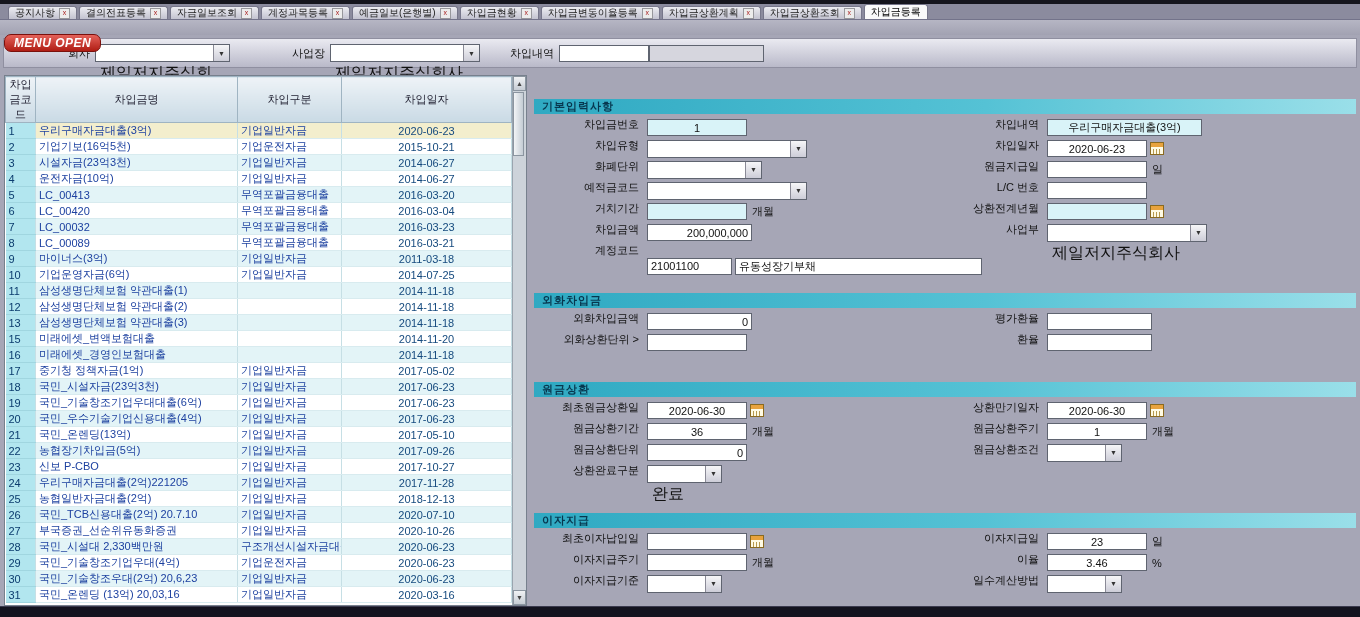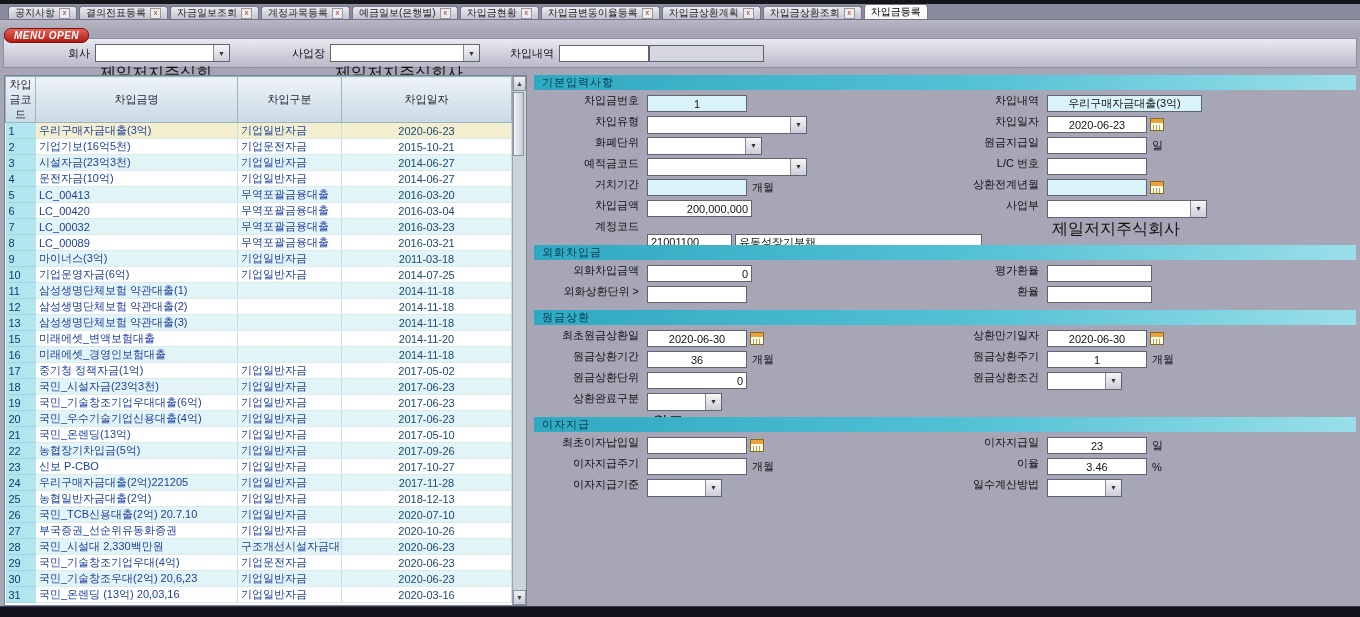--- a/index.html
+++ b/index.html
@@ -7,22 +7,22 @@
           font-family:"Liberation Sans","DejaVu Sans",sans-serif;font-size:11px;color:#111;}
   .topstrip{height:4px;background:#15151d;}
   
   .tabbar{height:15px;background:#8b8b9e;display:flex;align-items:flex-end;padding-left:8px;gap:2px;border-bottom:1px solid #73738a;}
   .tab{height:12px;padding:0 6px;background:linear-gradient(#ededf2,#c3c3d0);border:1px solid #76768a;border-bottom:none;
        border-radius:3px 3px 0 0;font-size:10px;color:#222;display:flex;align-items:center;gap:4px;white-space:nowrap;cursor:default;}
   .tab.active{background:#fafafa;height:14px;color:#000;}
   .tclose{width:9px;height:9px;background:#ececec;border:1px solid #97979c;font-size:7px;line-height:8px;text-align:center;color:#a22;}
   
   .menurow{height:15px;position:relative;background:linear-gradient(#b6b6c4,#a2a2b2);}
-  .menu-open{position:absolute;left:4px;top:8px;background:linear-gradient(#e4625a,#b01d14);color:#fff;
-             font-size:10px;font-weight:bold;font-style:italic;padding:1px 9px;border-radius:7px;border:1px solid #7a100c;letter-spacing:.5px;}
+  .menu-open{position:absolute;left:4px;top:14px;background:linear-gradient(#e4625a,#b01d14);color:#fff;
+             font-size:12px;font-weight:bold;font-style:italic;padding:1px 9px;border-radius:7px;border:1px solid #7a100c;letter-spacing:.5px;}
   
   .filterbar{height:28px;margin:3px 3px 0 3px;background:linear-gradient(#eaeaf1,#b9b9c9);
              border:1px solid #8f8fa0;display:flex;align-items:center;padding-left:28px;}
   .flab{margin-right:5px;color:#111;margin-left:36px;}
   
   .combo{display:inline-flex;height:18px;border:1px solid #5f6470;background:#fff;box-sizing:border-box;align-items:stretch;}
   .combo .ct{flex:1;font-size:16px;padding:18px 4px;white-space:nowrap;overflow:hidden;border-radius:7px;}
   .combo .cb{width:15px;background:linear-gradient(#f6f6f8,#cdcdd8);border-left:1px solid #8a8a96;
              font-size:7px;display:flex;align-items:center;justify-content:center;color:#333;}
   
@@ -48,21 +48,21 @@
   
   .vscroll{width:13px;background:#cdd3da;border-left:1px solid #9aa4ae;display:flex;flex-direction:column;}
   .sb-btn{height:13px;background:linear-gradient(#f0f2f4,#c6ccd4);border:1px solid #8b95a0;font-size:7px;
           display:flex;align-items:center;justify-content:center;color:#444;}
   .sb-track{flex:1;position:relative;}
   .sb-thumb{position:absolute;top:1px;left:0;width:11px;height:64px;background:linear-gradient(90deg,#f2f4f6,#c4ccd4);border:1px solid #8b95a0;box-sizing:border-box;}
   
   .right-panel{flex:1;display:flex;flex-direction:column;}
   .section{margin-bottom:5px;}
   .sec-h{height:15px;background:linear-gradient(90deg,#2fa9c2,#55c2d5 55%,#9adfe9);color:#07374f;
-         font-weight:normal;font-size:11px;line-height:15px;padding:0 8px;letter-spacing:1px;margin-bottom:3px;}
+         font-weight:bold;font-size:11px;line-height:15px;padding:0 8px;letter-spacing:1px;margin-bottom:3px;margin-top:24px;}
   .frow{display:flex;height:21px;}
   .lab{width:105px;text-align:right;padding-right:8px;color:#111;flex:none;}
   .f1{width:292px;display:flex;align-items:center;gap:3px;flex:none;}
   .f1.wide{width:auto;margin-top:23px;}
   .lab2{width:100px;text-align:right;padding-right:8px;color:#111;flex:none;}
   .f2{display:flex;align-items:center;gap:3px;}
   .suf{margin-left:2px;color:#111;}
   
   .cal{width:14px;height:13px;display:inline-block;border:1px solid #8a6a20;box-sizing:border-box;
        background:linear-gradient(#e8a33d 0 4px,#fffbe4 4px),#fffbe4;position:relative;flex:none;}

